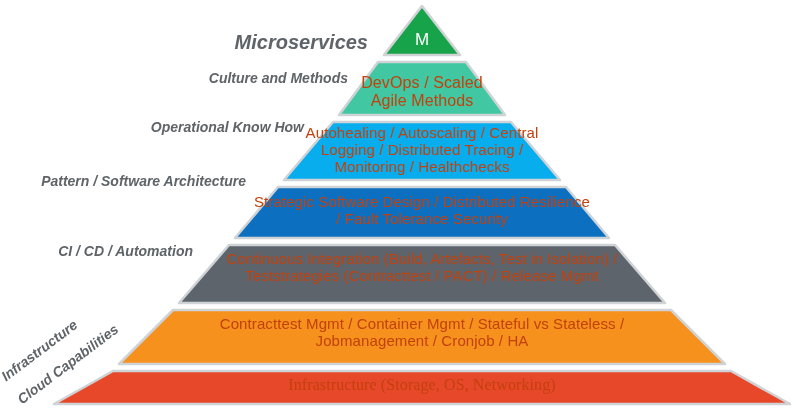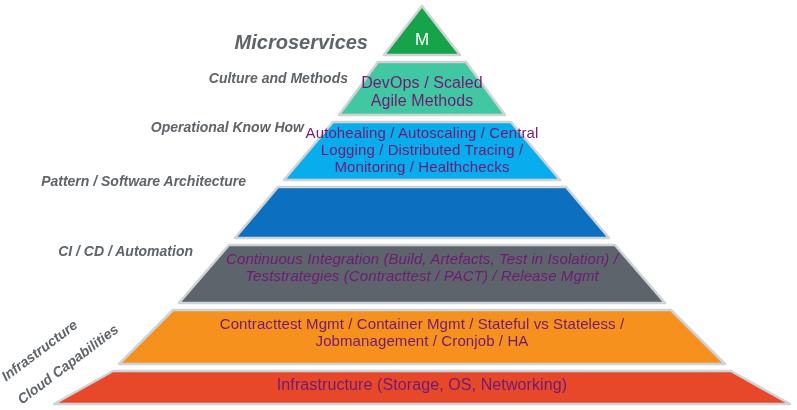--- a/index.html
+++ b/index.html
@@ -24,21 +24,21 @@
     width: 797px;
     height: 410px;
   }
   .tier-shape {
     stroke: #cfd3d6;
     stroke-width: 2.5;
     stroke-linejoin: round;
   }
   .tier-text {
     position: absolute;
-    color: #701a75;
+    color: #c2410c;
     text-align: center;
     line-height: 1.13;
     font-weight: 400;
     letter-spacing: 0.1px;
     white-space: pre-line;
     pointer-events: none;
   }
   .side-label {
     position: absolute;
     color: #5f6468;
@@ -83,28 +83,30 @@
 
   <div class="apex-letter" style="left:384px; top:30px; width:76px; font-size:17px;">M</div>
 
   <div class="tier-text" style="left:339px; top:74px; width:166px; font-size:16px;">DevOps / Scaled
 Agile Methods</div>
 
   <div class="tier-text" style="left:284px; top:125px; width:276px; font-size:15px;">Autohealing / Autoscaling / Central
 Logging / Distributed Tracing /
 Monitoring / Healthchecks</div>
 
+  <div class="tier-text" style="left:235px; top:194px; width:374px; font-size:15px;">Strategic Software Design / Distributed Resilience
+/ Fault Tolerance Security</div>
 
-  <div class="tier-text" style="left:179px; top:251px; width:486px; font-size:15px;font-style:italic;">Continuous Integration (Build, Artefacts, Test in Isolation) /
+  <div class="tier-text" style="left:179px; top:251px; width:486px; font-size:15px;">Continuous Integration (Build, Artefacts, Test in Isolation) /
 Teststrategies  (Contracttest / PACT) /  Release Mgmt</div>
 
   <div class="tier-text" style="left:119px; top:316px; width:606px; font-size:15px;">Contracttest Mgmt / Container Mgmt / Stateful vs Stateless /
 Jobmanagement / Cronjob  / HA</div>
 
-  <div class="tier-text" style="left:54px; top:376px; width:736px; font-size:16px;">Infrastructure (Storage, OS, Networking)</div>
+  <div class="tier-text" style="left:54px; top:376px; width:736px; font-size:16px;font-family:Liberation Serif, serif;">Infrastructure (Storage, OS, Networking)</div>
 
   <div class="side-label" style="right:429px; top:31px; font-size:20px;">Microservices</div>
 
   <div class="side-label" style="right:493px; top:119px; font-size:14px;">Operational Know How</div>
 
   <div class="side-label" style="right:449px; top:70px; font-size:14px;">Culture and Methods</div>
 
   <div class="side-label" style="right:551px; top:173px; font-size:14px;">Pattern / Software Architecture</div>
 
   <div class="side-label" style="right:604px; top:243px; font-size:14px;">CI / CD / Automation</div>

